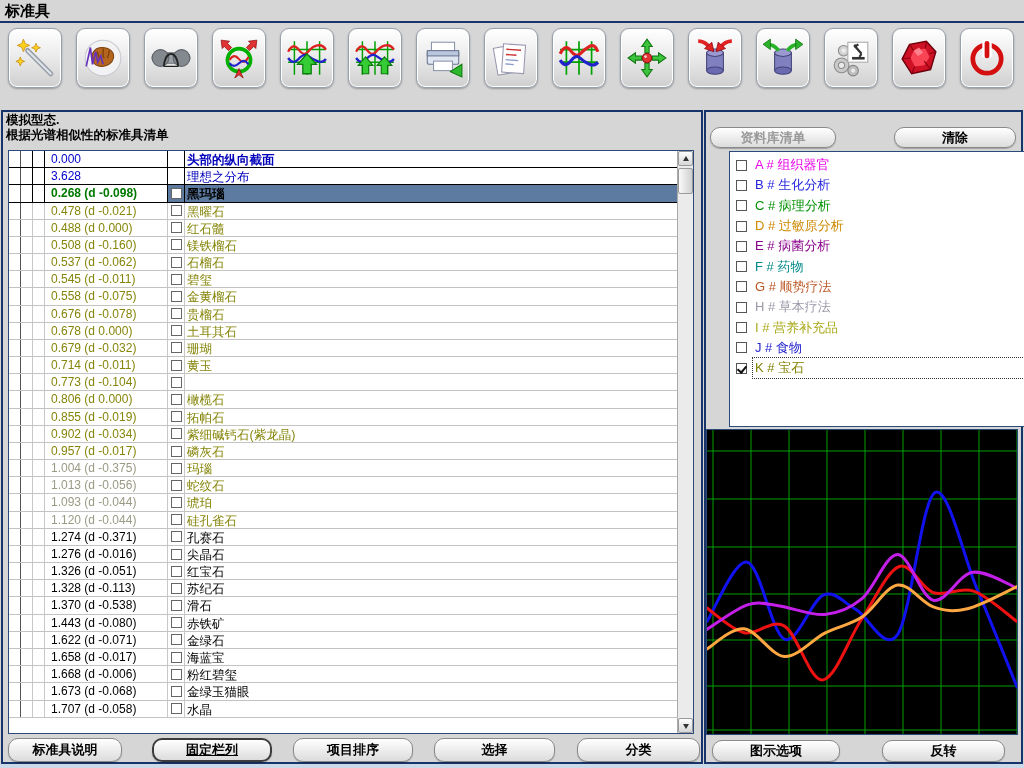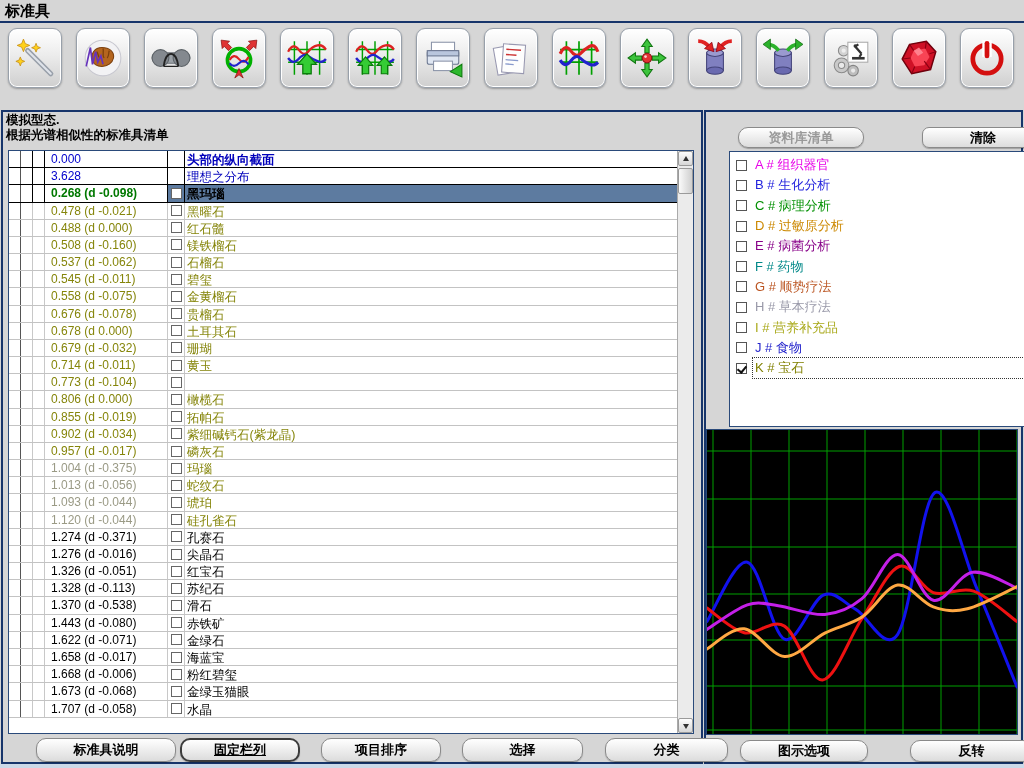--- a/index.html
+++ b/index.html
@@ -46,21 +46,21 @@
   .sb{position:absolute;right:0;top:0;width:16px;height:100%;background:#ebebeb;border-left:1px solid #aaa;}
   .sb-btn{position:absolute;left:0px;width:15px;height:15px;background:linear-gradient(#fdfdfd,#d7d7d7);border:1px solid #9a9a9a;border-radius:2px;}
   .sb-up{top:0;}.sb-down{bottom:0;}
   .sb-up::after,.sb-down::after{content:"";position:absolute;left:3.5px;border-left:3.5px solid transparent;border-right:3.5px solid transparent;}
   .sb-up::after{top:4px;border-bottom:5px solid #333;}
   .sb-down::after{top:5px;border-top:5px solid #333;}
   .sb-thumb{position:absolute;left:0;top:17px;width:15px;height:26px;background:linear-gradient(90deg,#fafafa,#cfcfcf);border:1px solid #9a9a9a;border-radius:2px;}
   
   .btn{position:absolute;height:24px;border:1px solid #8a8a8a;border-radius:10px;
     background:linear-gradient(#ffffff,#dcdcdc);font-size:13px;font-weight:bold;color:#000;
-    display:flex;align-items:center;justify-content:center;box-shadow:0 1px 1px rgba(0,0,0,.25);margin-left:28px;}
+    display:flex;align-items:center;justify-content:center;box-shadow:0 1px 1px rgba(0,0,0,.25);}
   .btn.default{border:2px solid #3c3c3c;text-decoration:underline;}
   .btn.disabled{color:#999;}
   
   #cat-box{position:absolute;left:729px;top:151px;width:312px;height:276px;background:#fff;border:1px solid #2a4a7a;padding:3px 2px 0 4px;}
   .cat-row{height:20.3px;display:flex;align-items:center;position:relative;}
   .cat-cb{width:11px;height:11px;border:1px solid #555;background:#fff;margin:0 6px 0 2px;position:relative;flex:none;}
   .cat-cb.checked::after{content:"";position:absolute;left:2px;top:0px;width:4px;height:7px;border-right:2px solid #111;border-bottom:2px solid #111;transform:rotate(40deg);}
   .cat-text{font-size:13px;white-space:nowrap;flex:1;padding:1px 2px;}
   .cat-row.focused .cat-text{outline:1px dotted #333;}
   #chart-box{position:absolute;left:706px;top:429px;width:312px;height:306px;background:#000;border:1px solid #2a4a7a;}
@@ -604,29 +604,29 @@
         </div>
       </div>
     <div class="sb">
       <div class="sb-btn sb-up"></div>
       <div class="sb-thumb"></div>
       <div class="sb-btn sb-down"></div>
     </div>
   </div>
 
   <div id="left-footer">
-      <div class="btn" style="left: 8px; top: 738px; width: 140px;">标准具说明</div>
+      <div class="btn" style="left: 8px; top: 738px; width: 114px;">标准具说明</div>
       <div class="btn default" style="left: 152px; top: 738px; width: 120px;">固定栏列</div>
       <div class="btn" style="left: 293px; top: 738px; width: 120px;">项目排序</div>
       <div class="btn" style="left: 434px; top: 738px; width: 121px;">选择</div>
       <div class="btn" style="left: 577px; top: 738px; width: 123px;">分类</div>
     </div>
 
   <div class="btn disabled" style="left:710px;top:127px;width:126px;height:21px;">资料库清单</div>
-  <div class="btn" style="left:894px;top:127px;width:122px;height:21px;border-radius:7px;">清除</div>
+  <div class="btn" style="left:894px;top:127px;width:122px;height:21px;">清除</div>
 
   <div id="cat-box">
       <div class="cat-row">
         <div class="cat-cb"></div>
         <span class="cat-text" style="color: rgb(232, 0, 232);"><span>A #</span>&nbsp;<span>组织器官</span></span>
       </div>
       <div class="cat-row">
         <div class="cat-cb"></div>
         <span class="cat-text" style="color: rgb(36, 36, 221);"><span>B #</span>&nbsp;<span>生化分析</span></span>
       </div>

